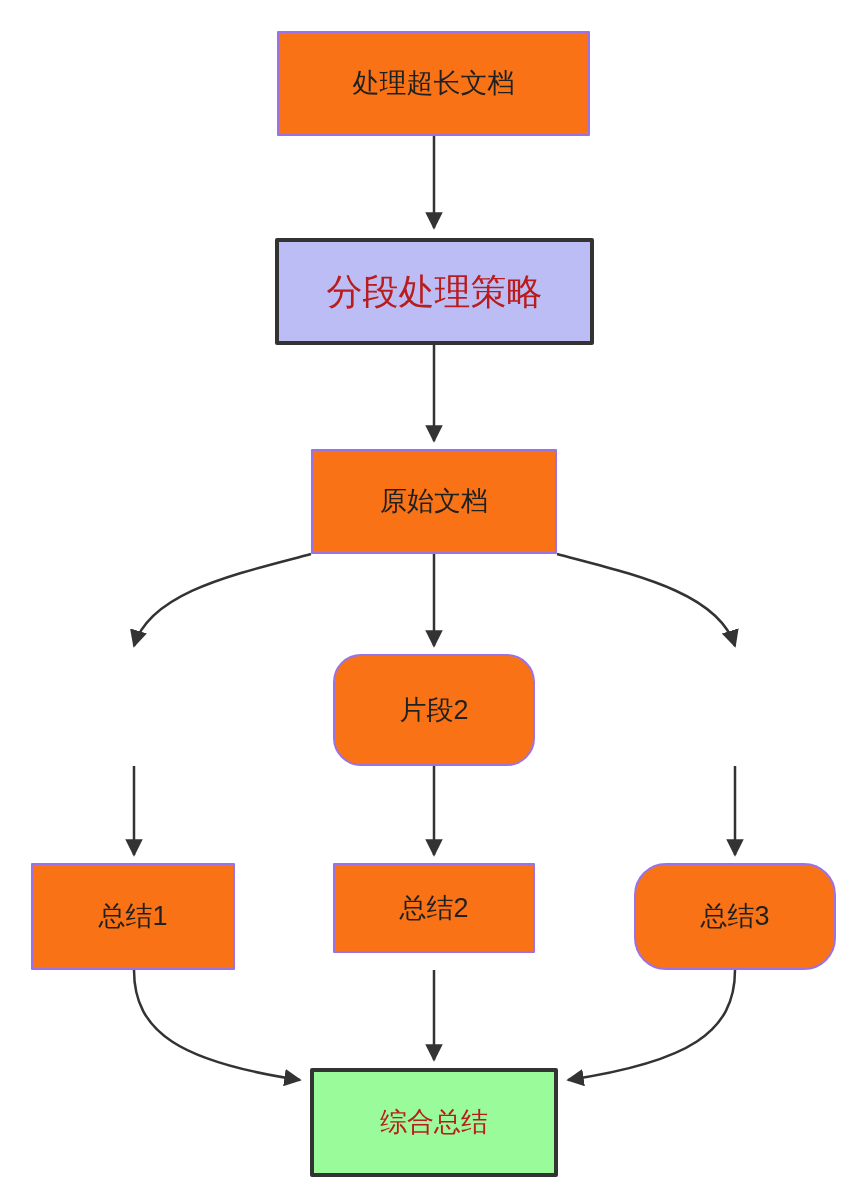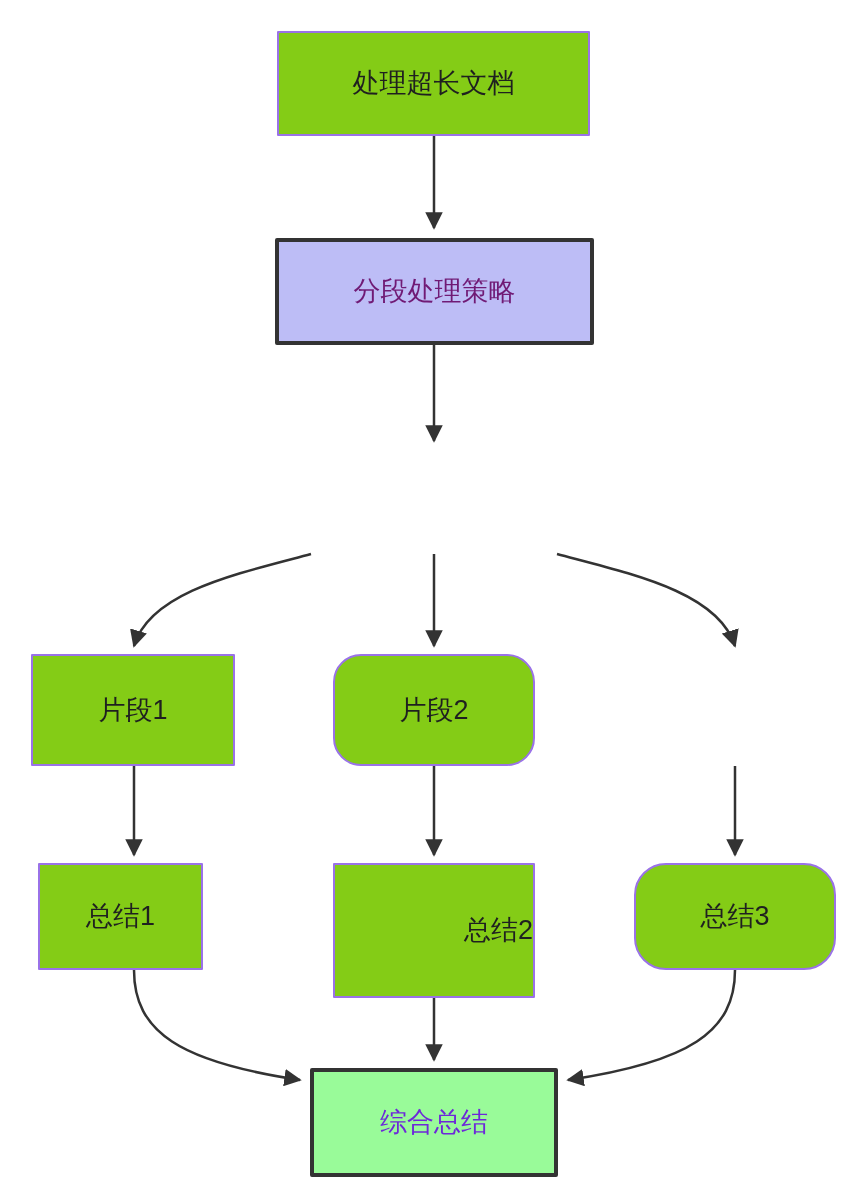--- a/index.html
+++ b/index.html
@@ -36,46 +36,46 @@
     justify-content: center;
     text-align: center;
   }
   .node-label {
     display: block;
     line-height: 1.2;
     white-space: nowrap;
   }
   
   .node.style-default {
-    background: #84cc16;
+    background: #f97316;
     border: 2px solid #9a72e8;
     border-radius: 1px;
   }
   .node.style-default .node-label {
     color: #1f2020;
     font-size: 27px;
   }
   
   .node.style-strategy {
     background: #bdbdf6;
     border: 4px solid #333333;
     border-radius: 2px;
   }
   .node.style-strategy .node-label {
-    color: #701a75;
-    font-size: 27px;
+    color: #b91c1c;
+    font-size: 36px;
   }
   
   .node.style-final {
     background: #99fb99;
     border: 4px solid #333333;
     border-radius: 2px;
   }
   .node.style-final .node-label {
-    color: #6d28d9;
+    color: #b91c1c;
     font-size: 27px;
   }
 </style>
 </head>
 <body>
 
 <div id="diagram-root">
 
   <svg id="edge-layer" viewBox="0 0 852 1196" width="852" height="1196">
     <defs>
@@ -108,35 +108,35 @@
   </svg>
 
   <div class="node style-default" style="left:277px; top:31px; width:313px; height:105px;">
     <span class="node-label">处理超长文档</span>
   </div>
 
   <div class="node style-strategy" style="left:275px; top:238px; width:319px; height:107px;">
     <span class="node-label">分段处理策略</span>
   </div>
 
+  <div class="node style-default" style="left:311px; top:449px; width:246px; height:105px;">
+    <span class="node-label">原始文档</span>
+  </div>
 
-  <div class="node style-default" style="left:31px; top:654px; width:204px; height:112px;">
-    <span class="node-label">片段1</span>
-  </div>
 
   <div class="node style-default" style="left:333px; top:654px; width:202px; height:112px;border-radius:28px;">
     <span class="node-label">片段2</span>
   </div>
 
 
-  <div class="node style-default" style="left:31px; top:863px; width:165px; height:107px;margin-left:7px;">
+  <div class="node style-default" style="left:31px; top:863px; width:204px; height:107px;">
     <span class="node-label">总结1</span>
   </div>
 
-  <div class="node style-default" style="left:333px; top:863px; width:202px; height:135px;justify-content:flex-end;">
+  <div class="node style-default" style="left:333px; top:863px; width:202px; height:90px;">
     <span class="node-label">总结2</span>
   </div>
 
   <div class="node style-default" style="left:634px; top:863px; width:202px; height:107px;border-radius:32px;">
     <span class="node-label">总结3</span>
   </div>
 
   <div class="node style-final" style="left:310px; top:1068px; width:248px; height:109px;">
     <span class="node-label">综合总结</span>
   </div>

